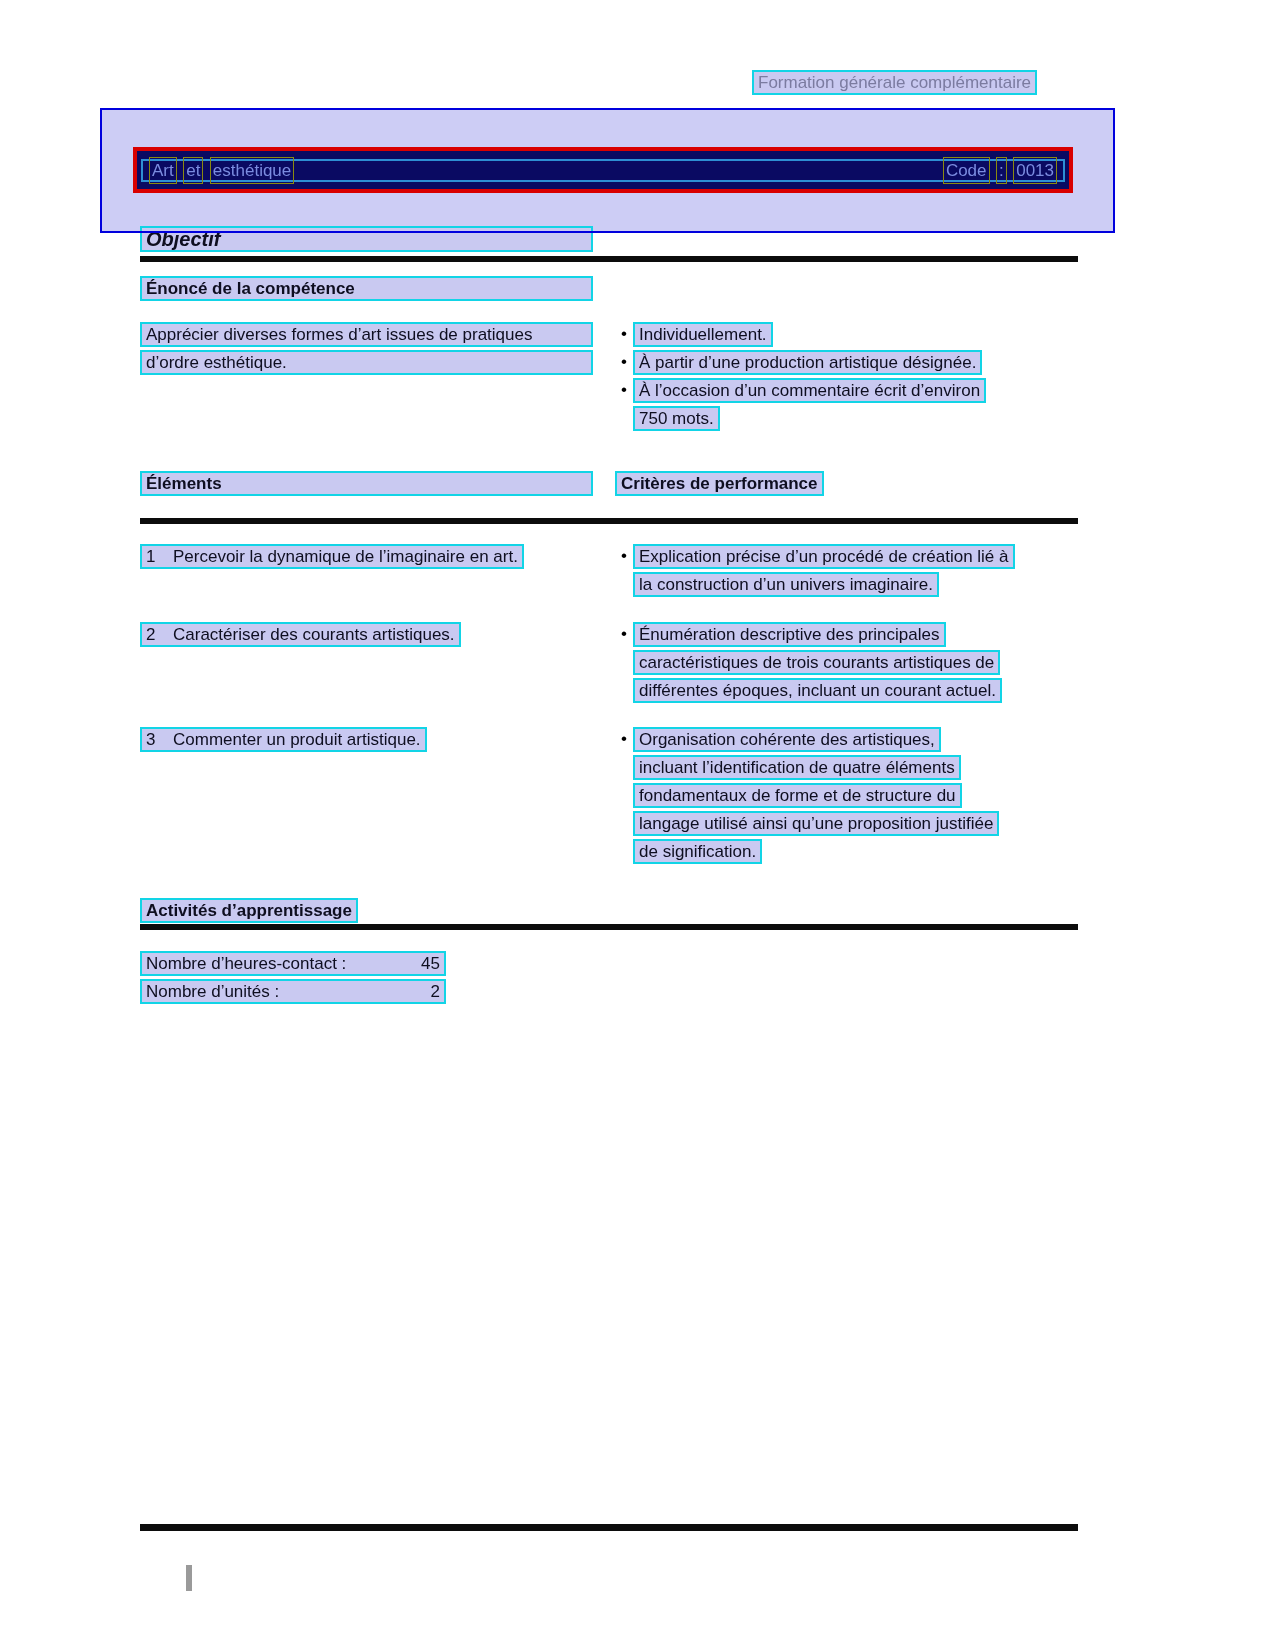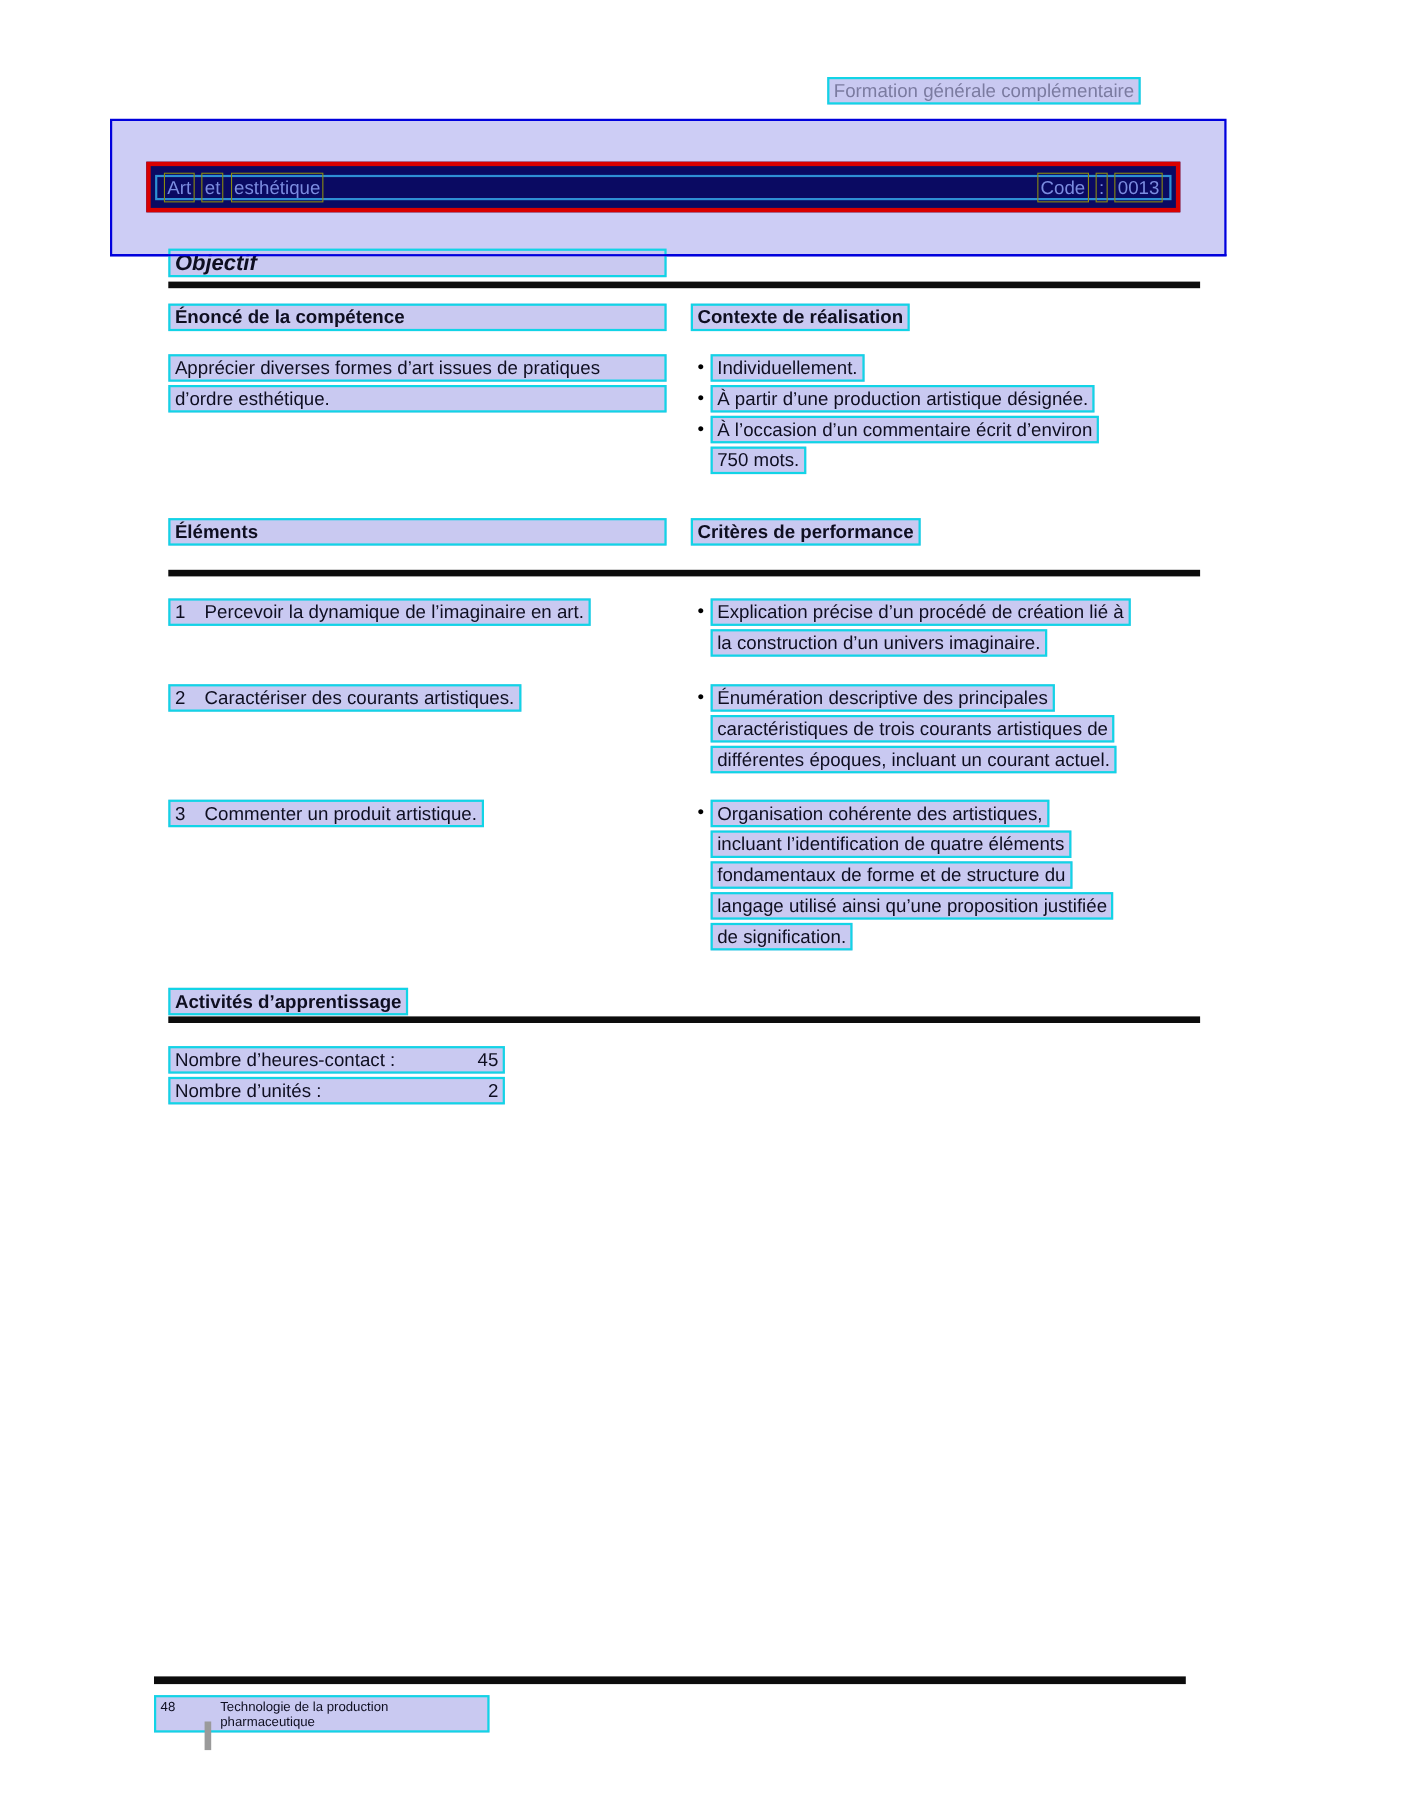--- a/index.html
+++ b/index.html
@@ -56,21 +56,21 @@
   }
   .banner-word {
     display: inline-block;
     border: 1px solid #8a8a10;
     color: #7b8ce0;
     font-size: 17px; line-height: 19px;
     padding: 3px 2px; margin: 0 1px;
     background: transparent;
   }
   
-  .content { position: absolute; left: 153px; top: 226px; width: 938px; z-index: 3; }
+  .content { position: absolute; left: 140px; top: 226px; width: 938px; z-index: 3; }
   .row2 { display: grid; grid-template-columns: 475px 463px; align-items: start; }
   .rule { height: 6px; background: #0c0c0c; }
   .rule1 { margin-top: 4px; }
   .rule2 { margin-top: 22px; }
   .rule3 { margin-top: 1px; }
   .obj-std { font-style: italic; font-weight: bold; font-size: 20px; line-height: 20px; }
   .sec-hdr { margin-top: 14px; }
   .body-row { margin-top: 21px; }
   .elem-hdr { margin-top: 37px; }
   .item1 { margin-top: 20px; }
@@ -118,21 +118,20 @@
 
   <div class="content">
 
     <div class="row2">
       <div><span class="hl w-left obj-std">Objectif</span></div>
     </div>
     <div class="rule rule1"></div>
 
     <div class="row2 sec-hdr">
       <div><span class="hl w-left bold">Énoncé de la compétence</span></div>
-      <div><span class="hl bold">Contexte de réalisation</span></div>
     </div>
 
     <div class="row2 body-row">
       <div>
         <div class="line"><span class="hl w-left">Apprécier diverses formes d’art issues de pratiques</span></div>
         <div class="line"><span class="hl w-left">d’ordre esthétique.</span></div>
       </div>
       <div>
         <div class="bullet-line line">
           <span class="dot">•</span>
@@ -217,21 +216,15 @@
         <span class="hl acts-box">
           <span>Nombre d’unités :</span>
           <span>2</span>
         </span>
       </div>
     </div>
 
   </div>
 
   <div class="footer-rule"></div>
-  <div class="footer-text">
-    <span class="hl">
-      <span class="footer-num">48</span>
-      <span>Technologie de la production pharmaceutique</span>
-    </span>
-  </div>
   <div class="gray-bar"></div>
 
 </div>
 
 </body></html>

